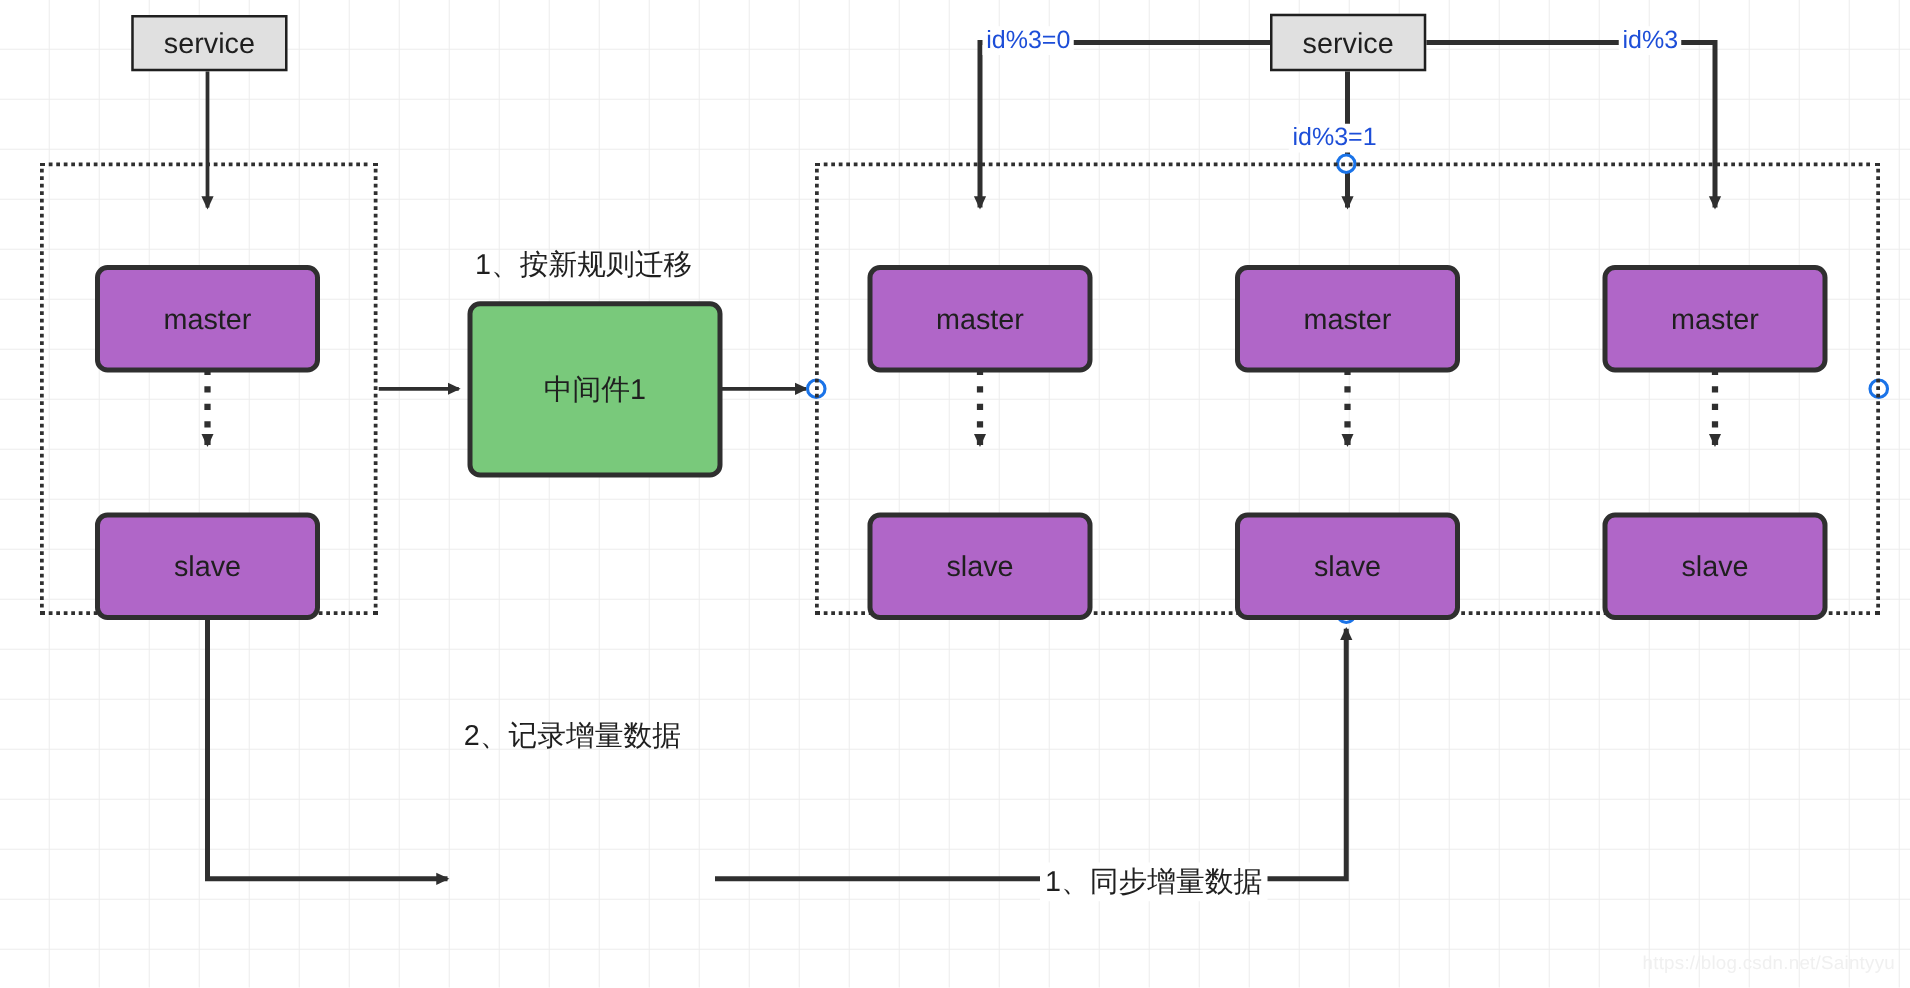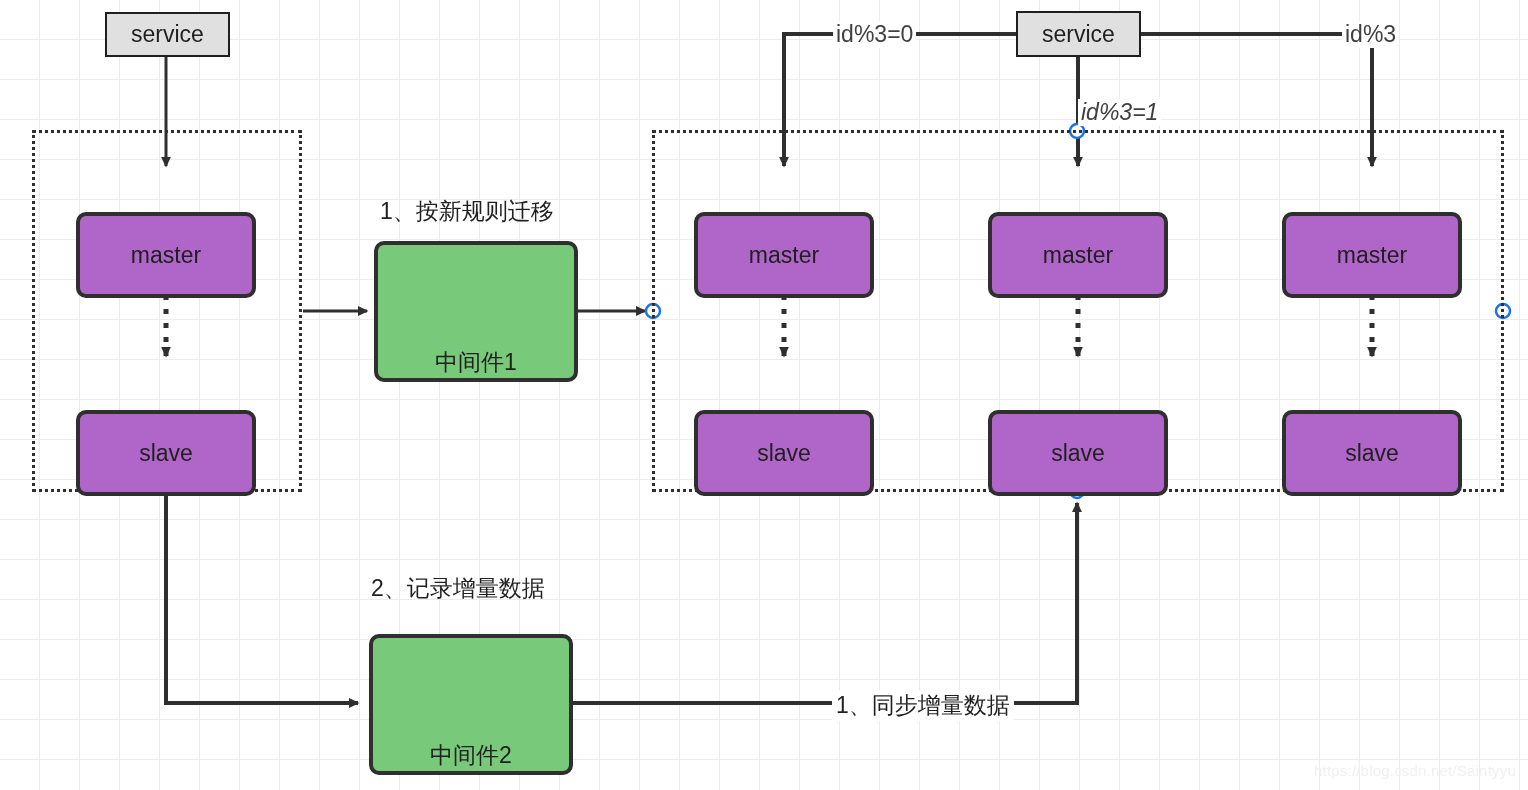--- a/index.html
+++ b/index.html
@@ -47,29 +47,27 @@
     border:4px solid #2f2f2f;
     border-radius:10px;
     font-size:23px;
     margin-top:44px;
   }
   .node-mw{
     background:#79c97b;
     border:4px solid #2f2f2f;
     border-radius:10px;
     font-size:23px;
-    align-items:flex-end;
   }
   .edge-label{
     position:absolute;
-    font-size:23px;
-    color:#404040;
+    font-size:20px;
+    color:#1d4ed8;
     white-space:nowrap;
     background:transparent;
-    margin-left:47px;
   }
   .edge-label.boxed{
     background:#ffffff;
     padding:0 3px;
   }
   .step-label{
     position:absolute;
     font-size:23px;
     color:#1f1f1f;
     white-space:nowrap;
@@ -141,23 +139,20 @@
   </div>
 
   <div class="node node-db" style="left:76px; top:366px; width:180px; height:86px;">
     <span>slave</span>
   </div>
 
   <div class="node node-mw" style="left:374px; top:241px; width:204px; height:141px;">
     <span>中间件1</span>
   </div>
 
-  <div class="node node-mw" style="left:369px; top:634px; width:204px; height:141px;">
-    <span>中间件2</span>
-  </div>
 
   <div class="node node-service" style="left:1016px; top:11px; width:125px; height:46px;">
     <span>service</span>
   </div>
 
   <div class="node node-db" style="left:694px; top:168px; width:180px; height:86px;">
     <span>master</span>
   </div>
   <div class="node node-db" style="left:694px; top:366px; width:180px; height:86px;">
     <span>slave</span>
@@ -173,21 +168,21 @@
   <div class="node node-db" style="left:1282px; top:168px; width:180px; height:86px;">
     <span>master</span>
   </div>
   <div class="node node-db" style="left:1282px; top:366px; width:180px; height:86px;">
     <span>slave</span>
   </div>
 
   <div class="edge-label boxed" style="left:786px; top:21px;">
     <span>id%3=0</span>
   </div>
-  <div class="edge-label boxed" style="left:1031px; top:99px;font-style:italic;">
+  <div class="edge-label boxed" style="left:1031px; top:99px;">
     <span>id%3=1</span>
   </div>
   <div class="edge-label boxed" style="left:1295px; top:21px;">
     <span>id%3</span>
   </div>
 
   <div class="step-label" style="left:380px; top:196px;">
     <span>1、按新规则迁移</span>
   </div>
   <div class="step-label" style="left:371px; top:573px;">

